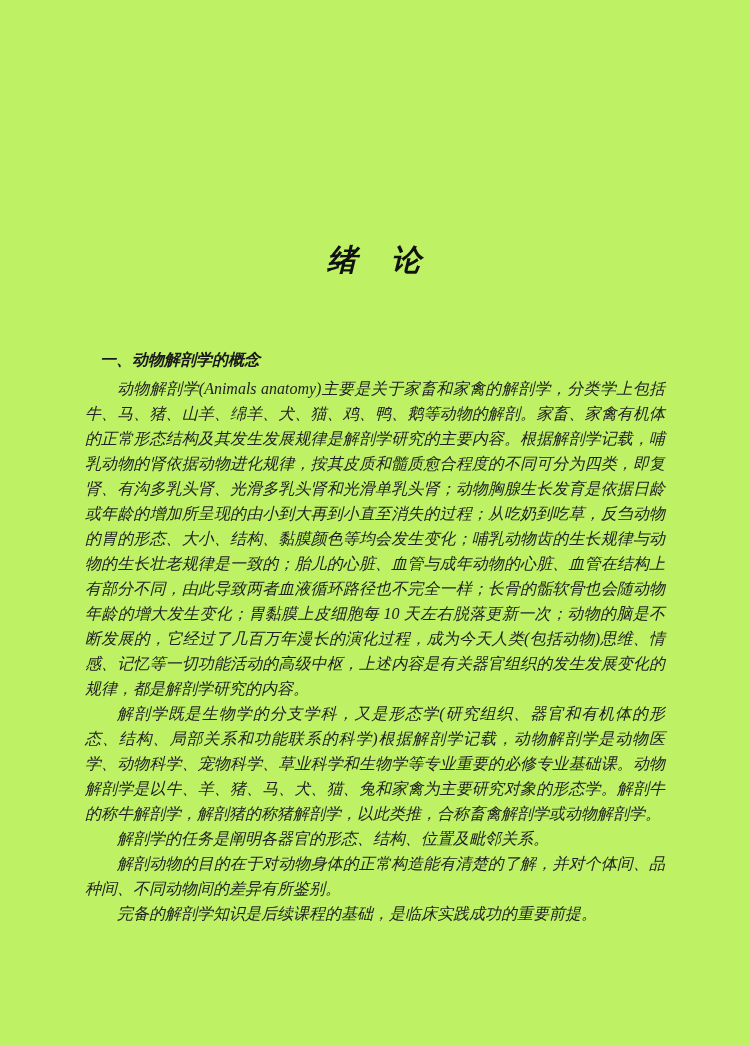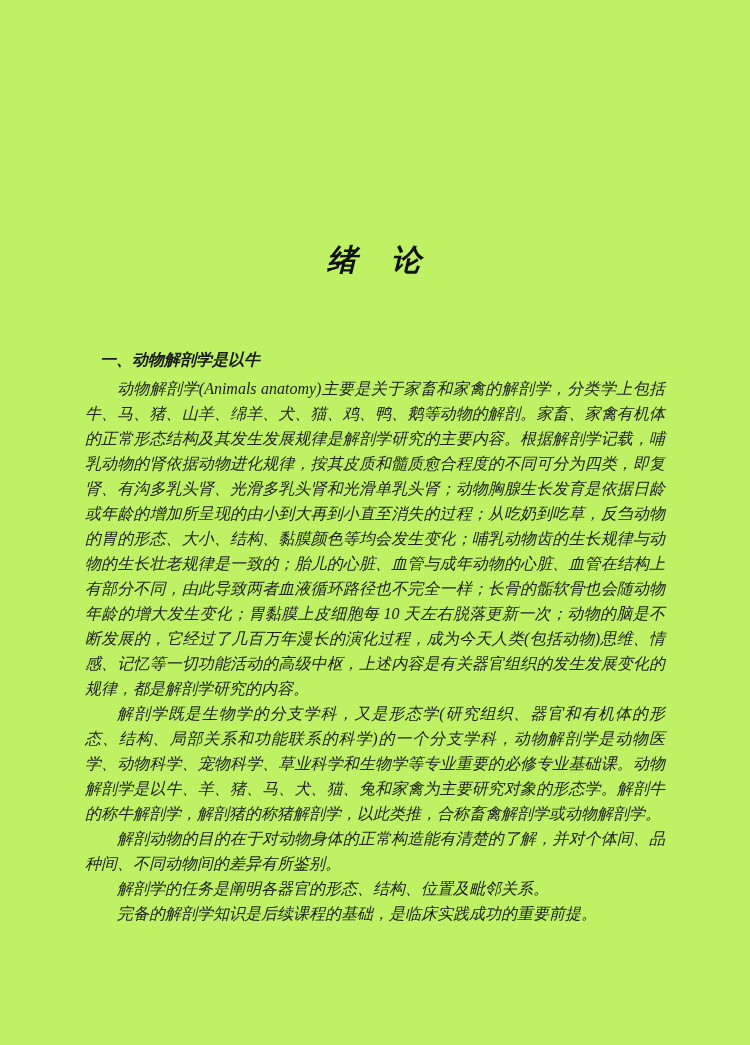--- a/index.html
+++ b/index.html
@@ -51,23 +51,23 @@
     word-break: break-all;
   }
 </style>
 </head>
 <body>
 
 <div class="page">
 
   <h1 class="chapter-title">绪　论</h1>
 
-  <h2 class="section-heading">一、动物解剖学是以牛</h2>
+  <h2 class="section-heading">一、动物解剖学的概念</h2>
 
   <div class="body-text">
     <p>动物解剖学(Animals anatomy)主要是关于家畜和家禽的解剖学，分类学上包括牛、马、猪、山羊、绵羊、犬、猫、鸡、鸭、鹅等动物的解剖。家畜、家禽有机体的正常形态结构及其发生发展规律是解剖学研究的主要内容。根据解剖学记载，哺乳动物的肾依据动物进化规律，按其皮质和髓质愈合程度的不同可分为四类，即复肾、有沟多乳头肾、光滑多乳头肾和光滑单乳头肾；动物胸腺生长发育是依据日龄或年龄的增加所呈现的由小到大再到小直至消失的过程；从吃奶到吃草，反刍动物的胃的形态、大小、结构、黏膜颜色等均会发生变化；哺乳动物齿的生长规律与动物的生长壮老规律是一致的；胎儿的心脏、血管与成年动物的心脏、血管在结构上有部分不同，由此导致两者血液循环路径也不完全一样；长骨的骺软骨也会随动物年龄的增大发生变化；胃黏膜上皮细胞每 10 天左右脱落更新一次；动物的脑是不断发展的，它经过了几百万年漫长的演化过程，成为今天人类(包括动物)思维、情感、记忆等一切功能活动的高级中枢，上述内容是有关器官组织的发生发展变化的规律，都是解剖学研究的内容。</p>
-    <p>解剖学既是生物学的分支学科，又是形态学(研究组织、器官和有机体的形态、结构、局部关系和功能联系的科学)的一个分支学科，动物解剖学是动物医学、动物科学、宠物科学、草业科学和生物学等专业重要的必修专业基础课。动物解剖学是以牛、羊、猪、马、犬、猫、兔和家禽为主要研究对象的形态学。解剖牛的称牛解剖学，解剖猪的称猪解剖学，以此类推，合称畜禽解剖学或动物解剖学。</p>
+    <p>解剖学既是生物学的分支学科，又是形态学(研究组织、器官和有机体的形态、结构、局部关系和功能联系的科学)根据解剖学记载，动物解剖学是动物医学、动物科学、宠物科学、草业科学和生物学等专业重要的必修专业基础课。动物解剖学是以牛、羊、猪、马、犬、猫、兔和家禽为主要研究对象的形态学。解剖牛的称牛解剖学，解剖猪的称猪解剖学，以此类推，合称畜禽解剖学或动物解剖学。</p>
+    <p>解剖学的任务是阐明各器官的形态、结构、位置及毗邻关系。</p>
     <p>解剖动物的目的在于对动物身体的正常构造能有清楚的了解，并对个体间、品种间、不同动物间的差异有所鉴别。</p>
-    <p>解剖学的任务是阐明各器官的形态、结构、位置及毗邻关系。</p>
     <p>完备的解剖学知识是后续课程的基础，是临床实践成功的重要前提。</p>
   </div>
 
 </div>
 
 </body></html>

